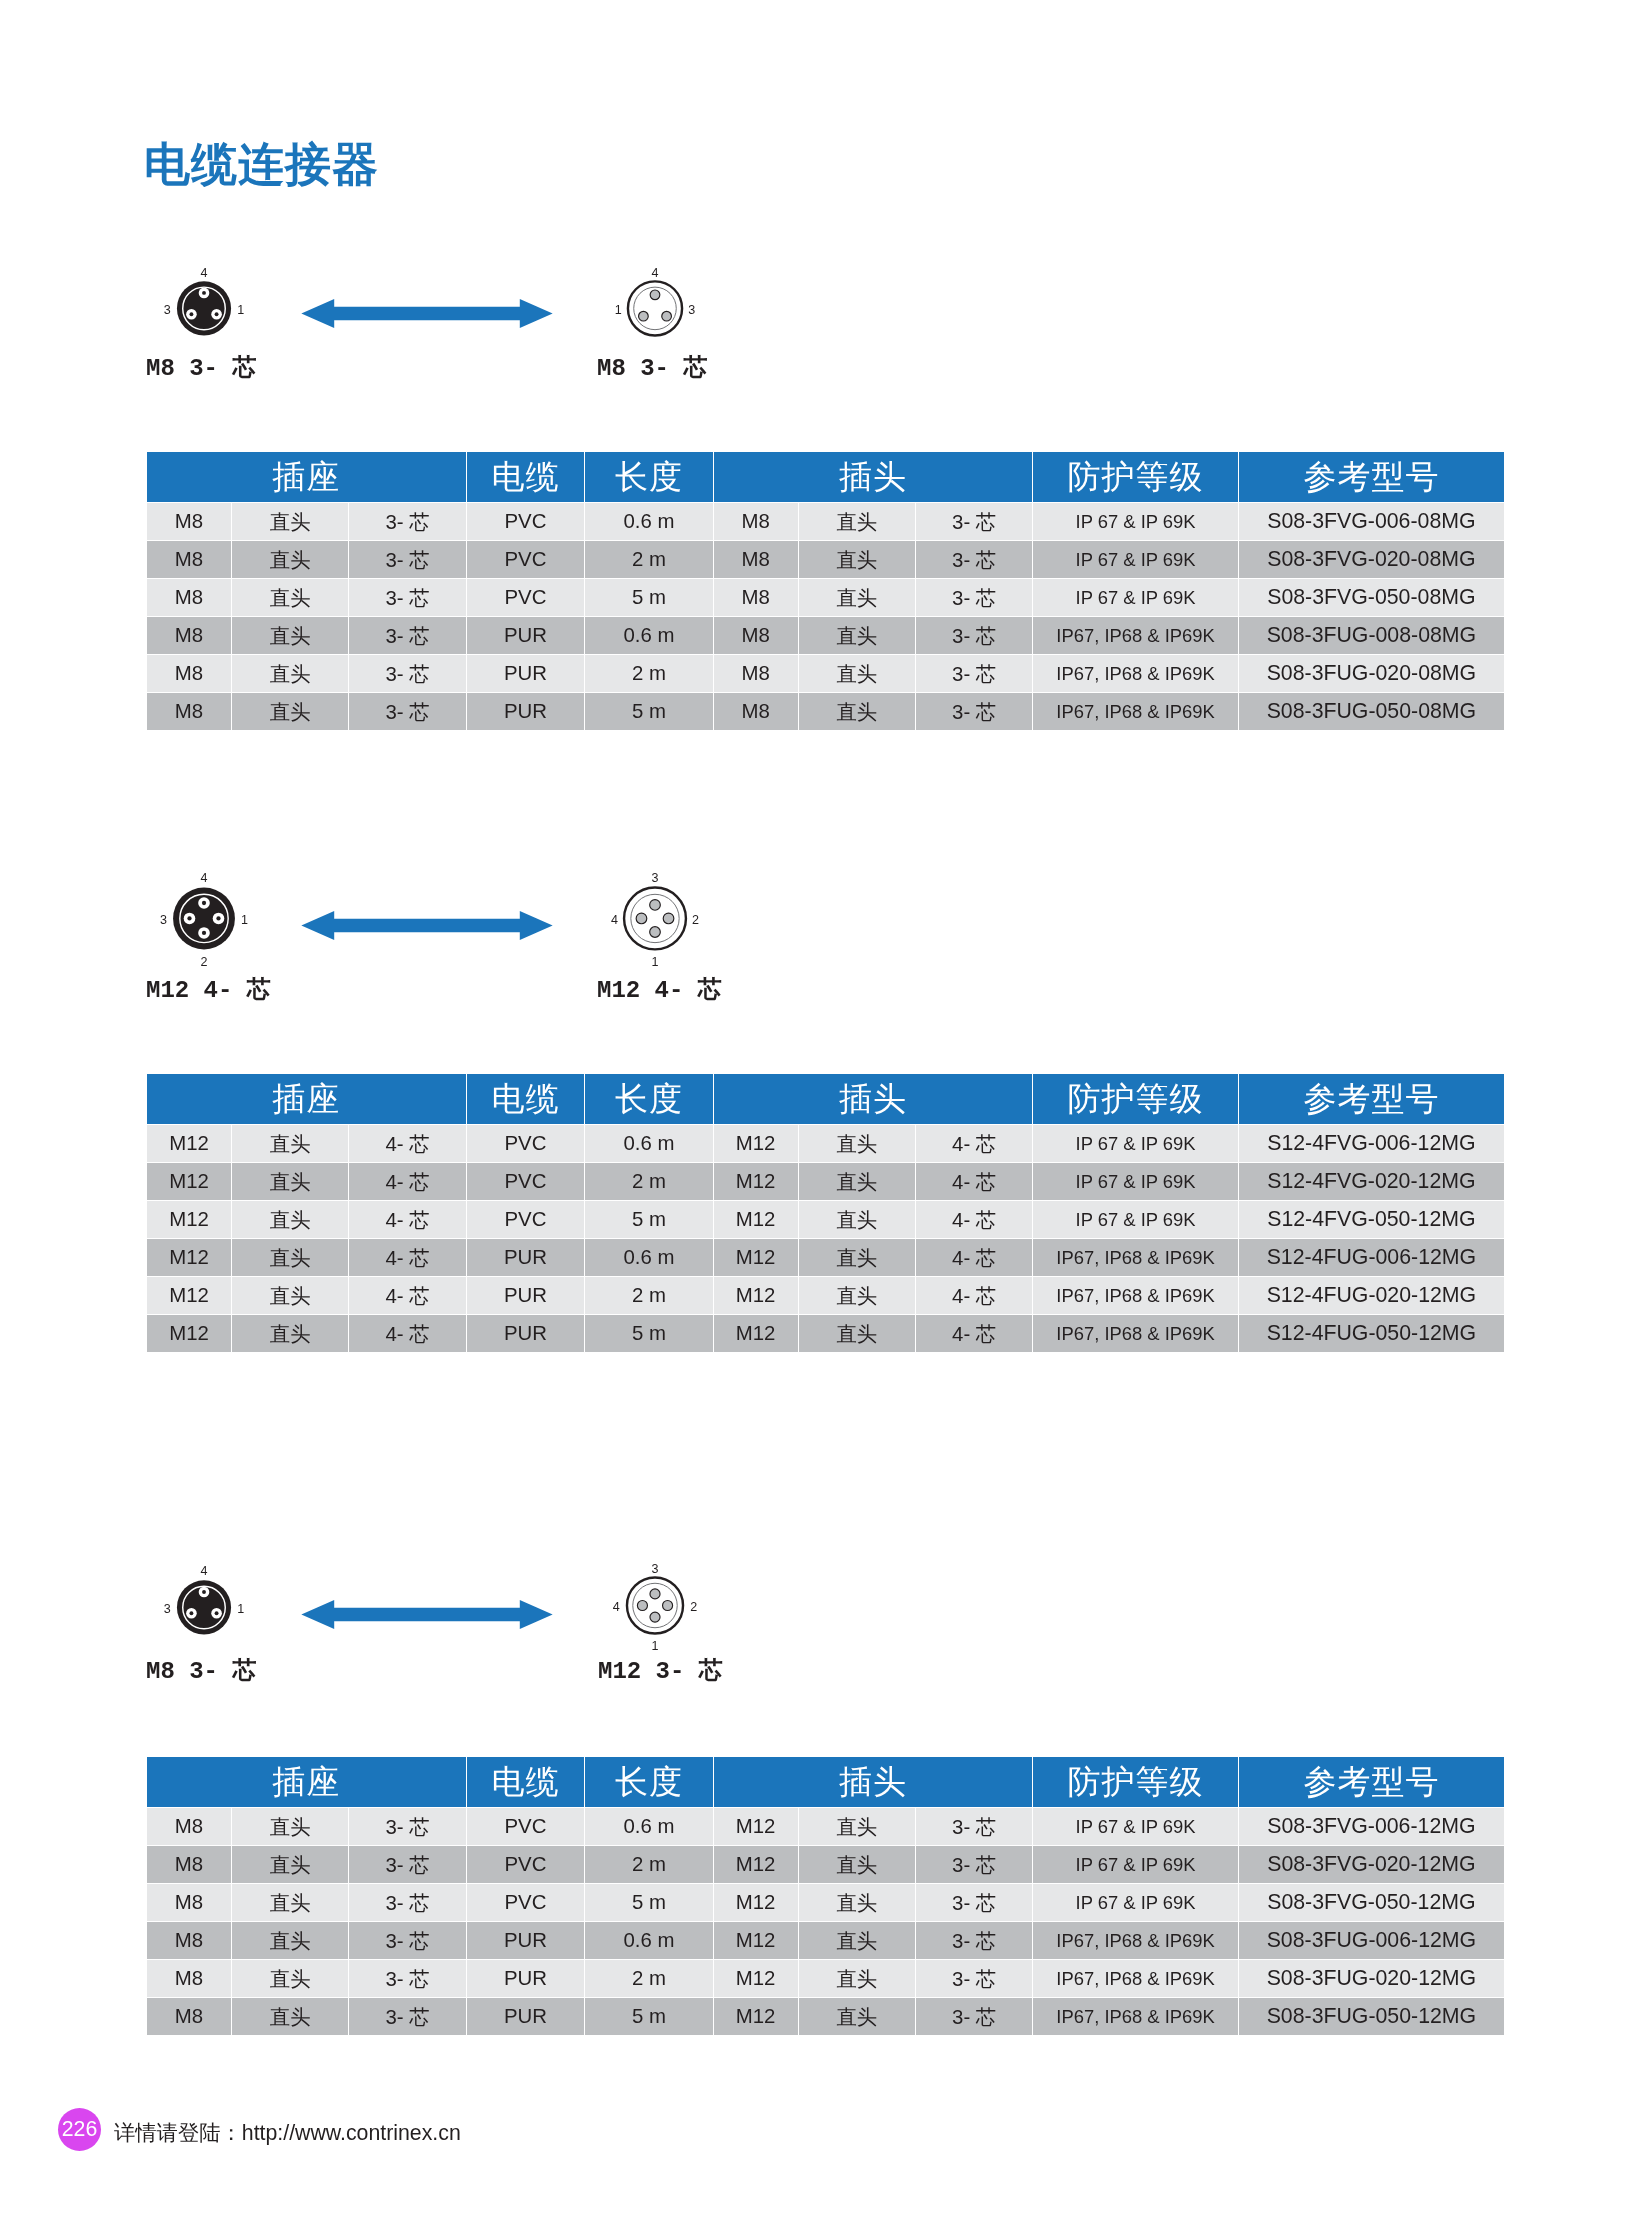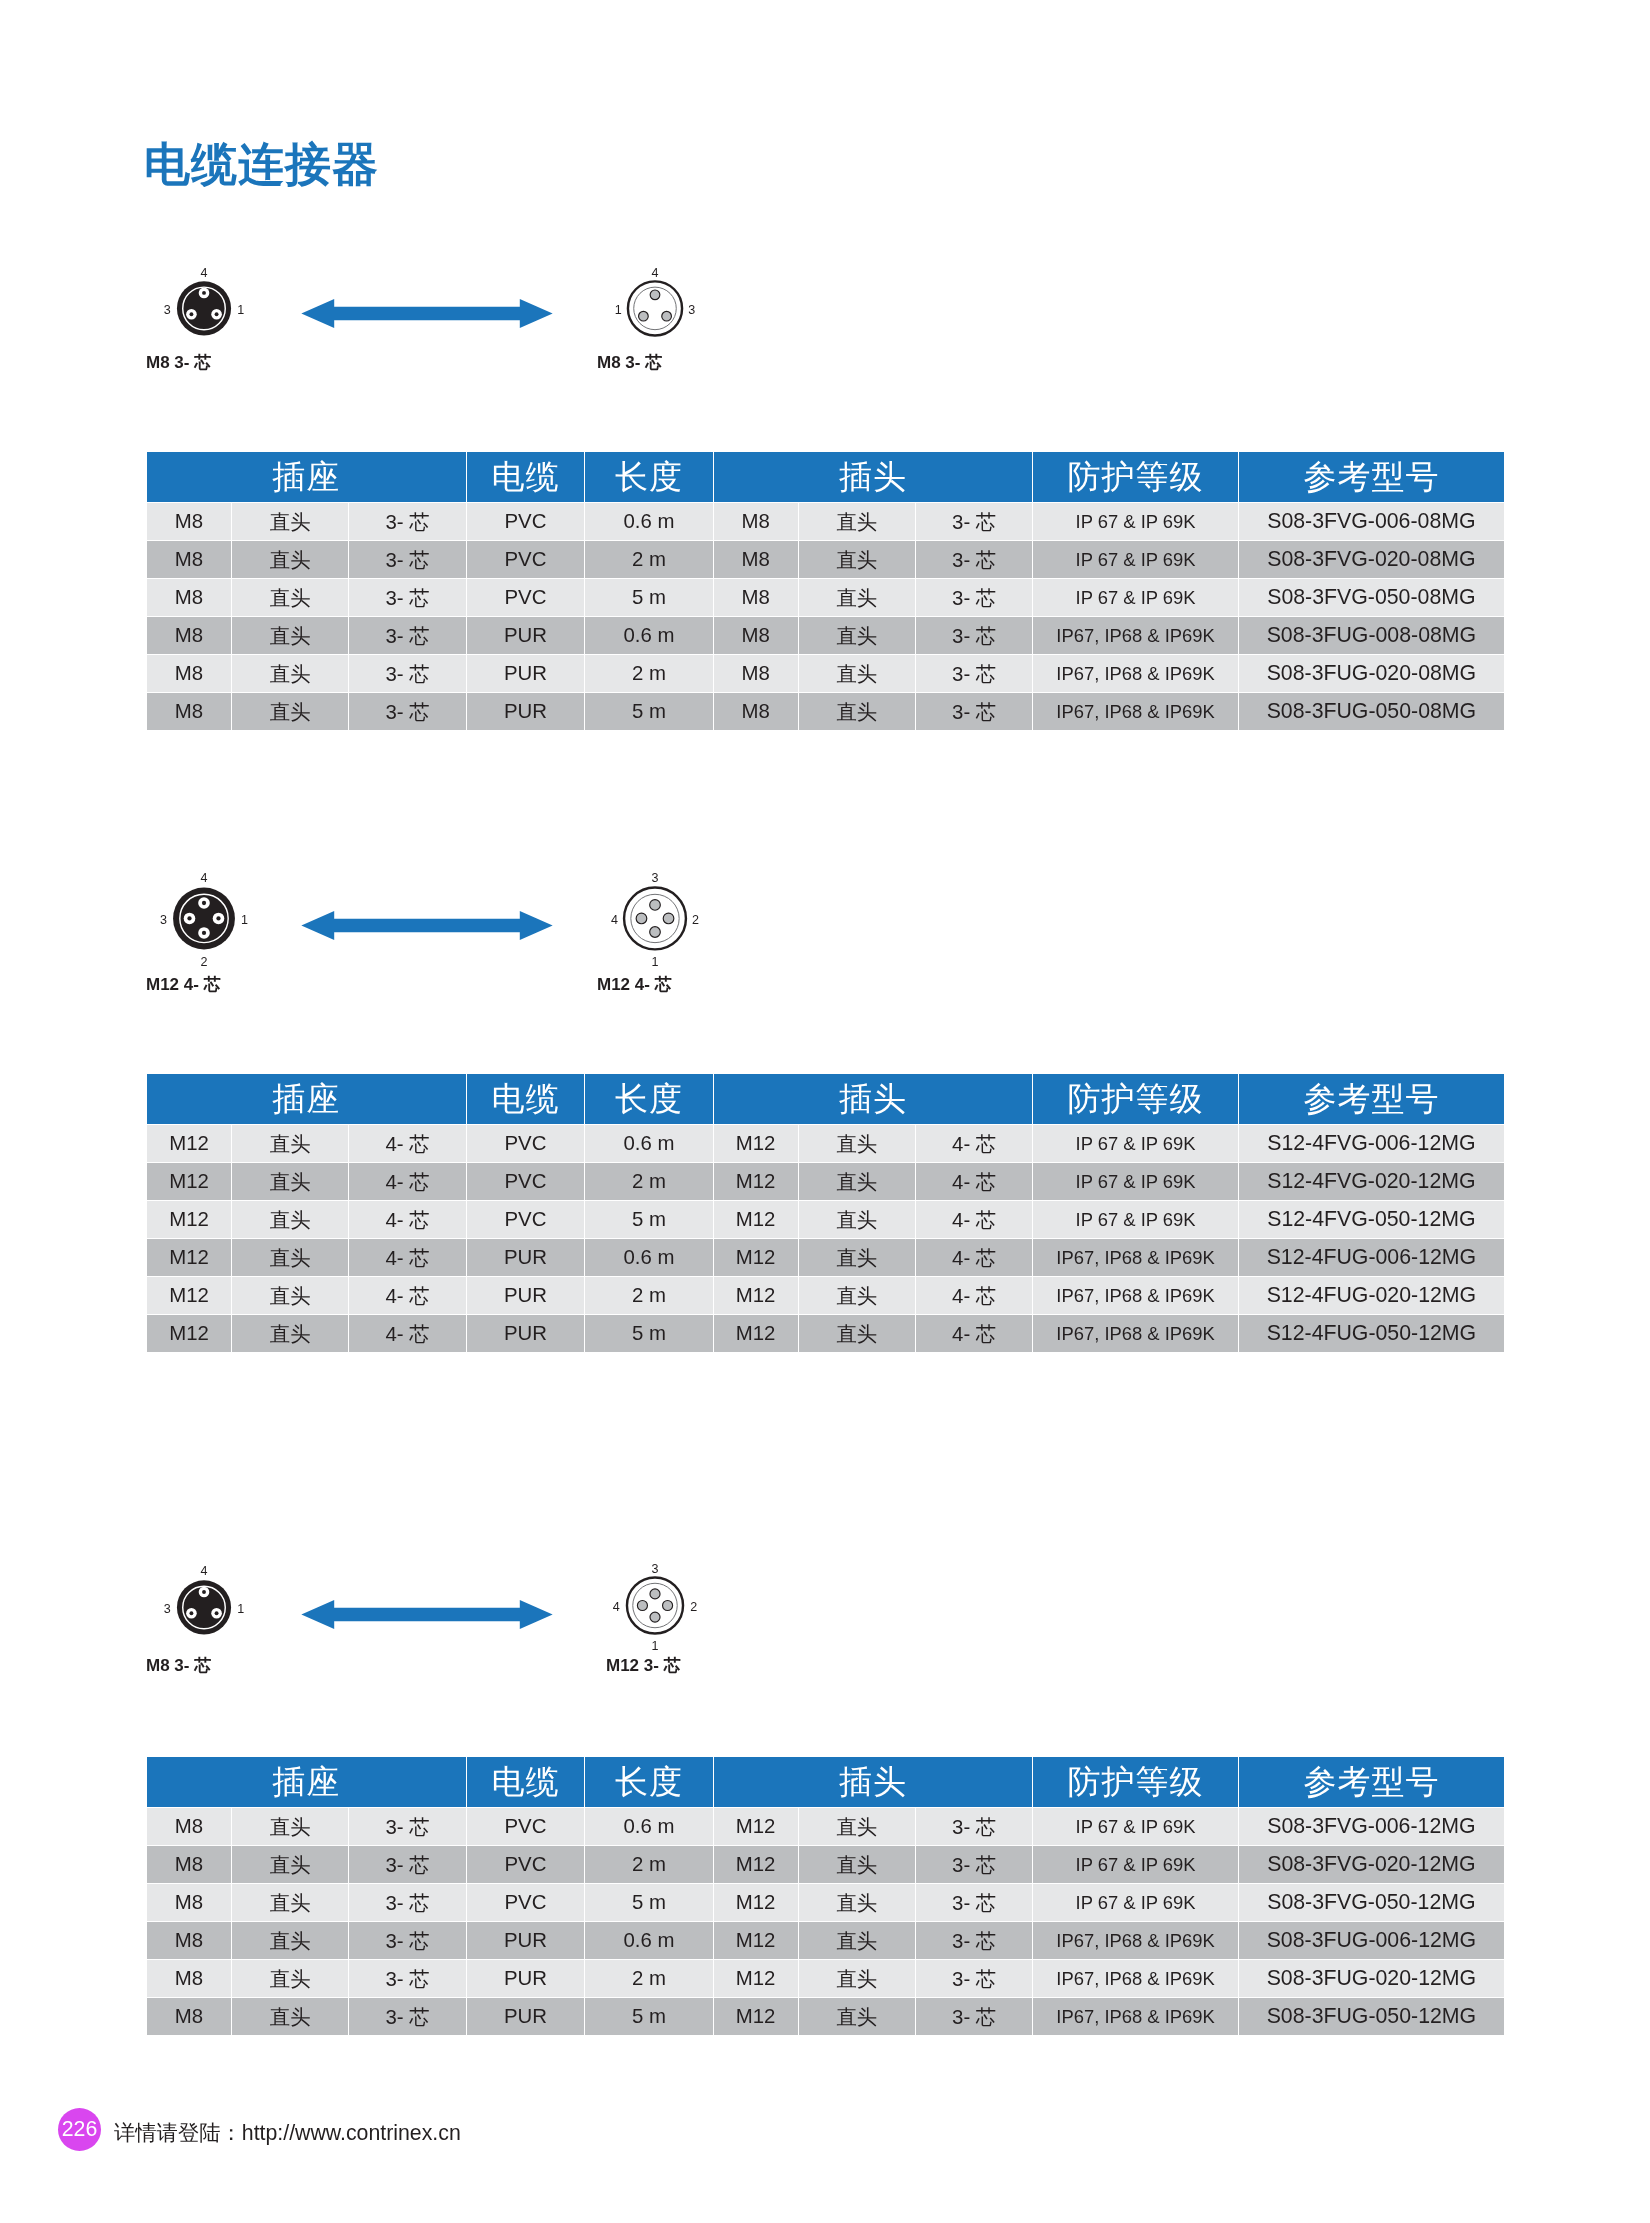--- a/index.html
+++ b/index.html
@@ -34,23 +34,24 @@
   
   .section { position: absolute; left: 0; width: 1651px; }
 
   .conn-row { position: relative; height: 126px; }
 
   .conn-left { position: absolute; left: 146px; top: 0; }
   .conn-right { position: absolute; left: 597px; top: 0; }
 
   .conn-label {
     position: absolute;
-    font-size: 17px;
+    font-size: 24px;
     font-weight: bold;
     white-space: nowrap;
+    font-family: Liberation Mono, monospace;
   }
 
   .arrow { position: absolute; left: 301px; top: 37px; width: 252px; height: 29px; }
 
   
   table {
     position: absolute;
     border-collapse: separate;
     border-spacing: 1.9px 1.9px;
     width: 1359px;
@@ -441,21 +442,21 @@
           <circle cx="60" cy="50" r="23" fill="none" stroke="#6d6e71" stroke-width="1"></circle>
           <circle cx="60" cy="38" r="5.2" fill="#bcbec0" stroke="#231f20" stroke-width="1.2"></circle>
           <circle cx="47" cy="50" r="5.2" fill="#bcbec0" stroke="#231f20" stroke-width="1.2"></circle>
           <circle cx="73" cy="50" r="5.2" fill="#bcbec0" stroke="#231f20" stroke-width="1.2"></circle>
           <circle cx="60" cy="62" r="5.2" fill="#bcbec0" stroke="#231f20" stroke-width="1.2"></circle>
           <text x="60" y="16" font-size="13" font-family="Liberation Sans, sans-serif" text-anchor="middle" fill="#231f20">3</text>
           <text x="20" y="56" font-size="13" font-family="Liberation Sans, sans-serif" text-anchor="middle" fill="#231f20">4</text>
           <text x="100" y="56" font-size="13" font-family="Liberation Sans, sans-serif" text-anchor="middle" fill="#231f20">2</text>
           <text x="60" y="96" font-size="13" font-family="Liberation Sans, sans-serif" text-anchor="middle" fill="#231f20">1</text>
         </svg>
-        <div class="conn-label" style="left:9px; top:97px;">M12 3- 芯</div>
+        <div class="conn-label" style="left:1px; top:97px;">M12 3- 芯</div>
       </div>
     </div>
 
     <table style="top:199px;">
       <colgroup>
         <col class="c0">
           <col class="c1">
           <col class="c2">
           <col class="c3">
           <col class="c4">

